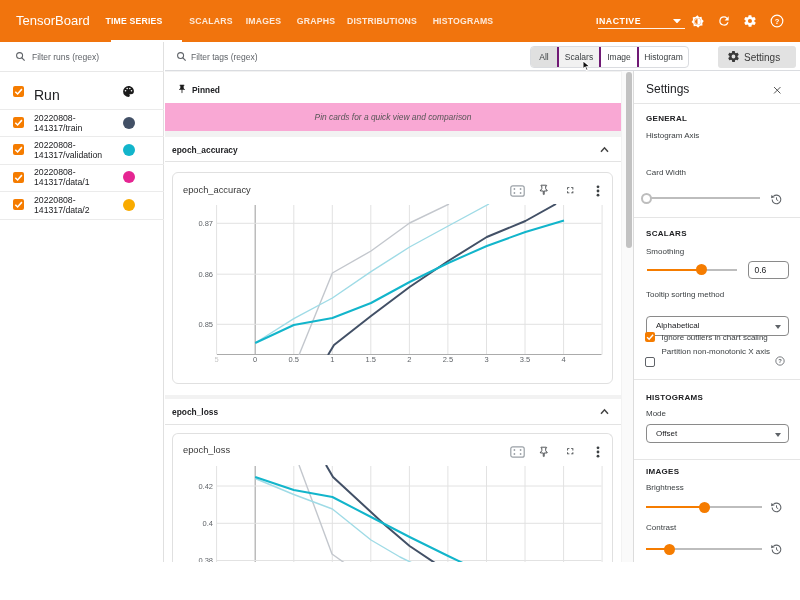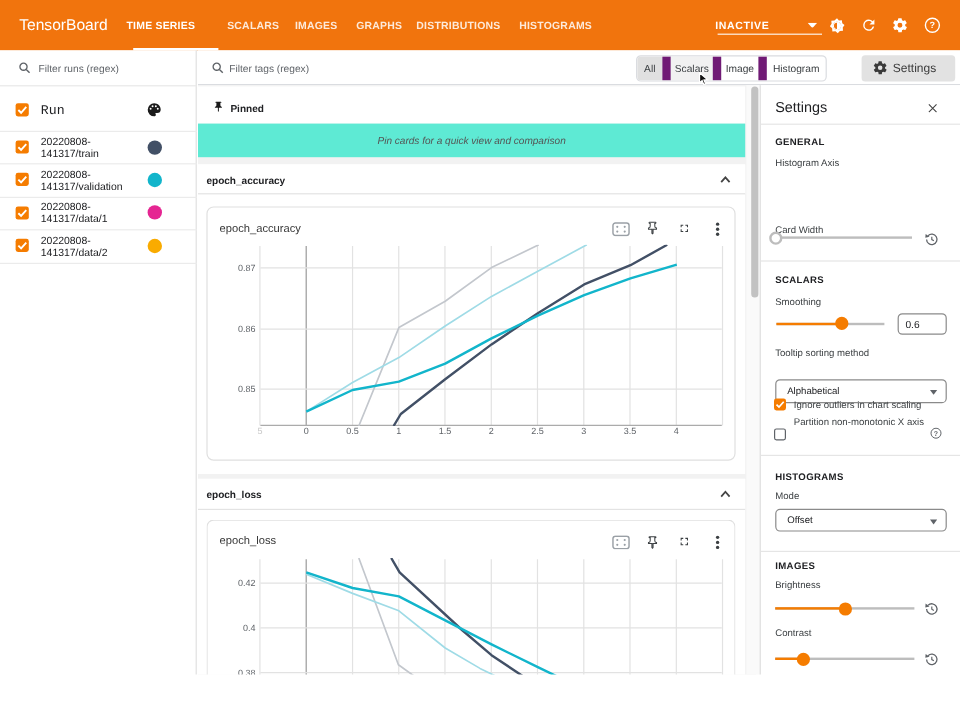--- a/index.html
+++ b/index.html
@@ -19,28 +19,28 @@
 #sidebar .searchrow { position:absolute; left:0; top:0; width:164px; height:30px; border-bottom:1px solid #e8e8e8; }
 .placeholder { color:#5f6368; font-size:8.5px; }
 .divider { position:absolute; background:#ebebeb; height:1px; }
 .cb { position:absolute; width:11px; height:11px; background:#f57c00; border-radius:2px; }
 .cb svg { position:absolute; left:0; top:0; width:100%; height:100%; }
 .cb-off { position:absolute; width:11px; height:11px; border:1.6px solid #5f6368; border-radius:2px; background:#fff; }
 .runtxt { position:absolute; left:34px; font-size:8.7px; line-height:10px; color:#202124; }
 .dot { position:absolute; width:12px; height:12px; border-radius:50%; }
 #toolbar { position:absolute; left:165px; top:42px; width:635px; height:29px; background:#fff; border-bottom:1px solid #dadce0; }
 #togglegrp { position:absolute; left:530px; top:46px; height:22px; display:flex; border:1px solid #dadce0; border-radius:4px; overflow:hidden; background:#fff; }
-#togglegrp .tg { font-size:8.5px; color:#3c4043; line-height:20px; text-align:center; border-right:7px solid #701a75; }
+#togglegrp .tg { font-size:8.5px; color:#3c4043; line-height:20px; text-align:center; border-right:2px solid #701a75; }
 #togglegrp .tg:last-child { border-right:none; }
 #togglegrp .tg.sel { background:#e0e0e0; }
 #settingsbtn { position:absolute; left:718px; top:46px; width:78px; height:22px; background:#e2e2e2; border-radius:3px; }
 #main { position:absolute; left:165px; top:71px; width:465px; height:529px; background:#f2f2f2; }
 .whitebar { position:absolute; left:165px; background:#fff; }
 .sechdr { font-size:8.4px; font-weight:700; color:#202124; }
-#notice { position:absolute; left:165px; top:103px; width:456px; height:28px; background:#5eead4; color:#555; font-size:8.4px; font-style:italic; text-align:center; line-height:28px; }
+#notice { position:absolute; left:165px; top:103px; width:456px; height:28px; background:#f9a8d4; color:#555; font-size:8.4px; font-style:italic; text-align:center; line-height:28px; }
 .card { position:absolute; left:172px; width:441px; background:#fff; border:1px solid #e0e0e0; border-radius:6px; }
 .cardtitle { position:absolute; font-size:9.3px; color:#373737; }
 #panel { position:absolute; left:633px; top:71px; width:167px; height:529px; background:#fff; border-left:1px solid #dcdcdc; }
 .p-sec { position:absolute; left:646px; font-size:8px; font-weight:700; color:#202124; letter-spacing:.3px; }
 .p-lab { position:absolute; left:646px; font-size:8px; color:#3c4043; white-space:nowrap; }
 .p-div { position:absolute; left:634px; width:166px; height:1px; background:#e5e5e5; }
 .dd { position:absolute; left:646px; width:143px; height:19.5px; border:1px solid #8a8a8a; border-radius:4px; background:#fff; font-size:8px; color:#202124; line-height:18px; padding-left:9px; }
 .dd:after { content:""; position:absolute; right:7px; top:8px; border-left:3.5px solid transparent; border-right:3.5px solid transparent; border-top:4px solid #5f6368; }
 .track { position:absolute; height:2px; background:#bdbdbd; }
 .track-on { position:absolute; height:2.5px; background:#f57c00; }
@@ -89,21 +89,21 @@
 <svg class="abs" style="left:15px;top:51px;" width="11" height="11" viewBox="0 0 24 24">
       <circle cx="10" cy="10" r="6.5" fill="none" stroke="#5f6368" stroke-width="2.4"></circle>
       <line x1="15" y1="15" x2="21" y2="21" stroke="#5f6368" stroke-width="2.6"></line>
     </svg>
 <div class="abs placeholder" style="left:32px;top:52px;">Filter runs (regex)</div>
 <div class="cb" style="left:13px;top:85.5px;">
       <svg viewBox="0 0 12 12">
         <polyline points="2.5,6.2 5,8.7 9.7,3.4" fill="none" stroke="#fff" stroke-width="1.7"></polyline>
       </svg>
     </div>
-<div class="abs" style="left:34px;top:86.5px;font-size:11px;color:#202124;font-family:Liberation Mono, monospace;">Run</div>
+<div class="abs" style="left:34px;top:86.5px;font-size:14px;color:#202124;">Run</div>
 <svg class="abs" style="left:122px;top:85px;" width="13" height="13" viewBox="0 0 24 24">
       <path fill="#1b1b1b" d="M12 2A10 10 0 0 0 12 22c1.38 0 2.5-1.12 2.5-2.5 0-.61-.23-1.2-.64-1.67a.53.53 0 0 1 .4-.83H16.5A5.5 5.5 0 0 0 22 11.5C22 6.25 17.52 2 12 2zm-5.5 10a1.5 1.5 0 1 1 0-3 1.5 1.5 0 0 1 0 3zm3-4A1.5 1.5 0 1 1 9.5 5a1.5 1.5 0 0 1 0 3zm5 0a1.5 1.5 0 1 1 0-3 1.5 1.5 0 0 1 0 3zm3 4a1.5 1.5 0 1 1 0-3 1.5 1.5 0 0 1 0 3z"></path>
     </svg>
 <div class="divider" style="left:0;top:109px;width:164px;"></div>
 <div class="cb" style="left:13px;top:117.0px;">
       <svg viewBox="0 0 12 12">
         <polyline points="2.5,6.2 5,8.7 9.7,3.4" fill="none" stroke="#fff" stroke-width="1.7"></polyline>
       </svg>
     </div>
 <div class="runtxt" style="top:112.5px;">20220808-<br>141317/train</div>
@@ -219,21 +219,21 @@
     <div id="sbar"></div>
 
 <div id="panel"></div>
 <div class="abs" style="left:646px;top:81.5px;font-size:12px;color:#202124;">Settings</div>
 <svg class="abs" style="left:772.5px;top:85.5px;" width="8.5" height="8.5" viewBox="0 0 12 12">
       <path d="M1.5,1.5 L10.5,10.5 M10.5,1.5 L1.5,10.5" stroke="#444" stroke-width="1.3"></path>
     </svg>
 <div class="p-div" style="top:103px;"></div>
 <div class="p-sec" style="top:113.5px;">GENERAL</div>
 <div class="p-lab" style="top:131px;">Histogram Axis</div>
-<div class="p-lab" style="top:187px;">Card Width</div>
+<div class="p-lab" style="top:168px;">Card Width</div>
 <div class="track" style="left:646.5px;top:197.3px;width:113.5px;"></div>
 <div class="thumb-hollow" style="left:640.8px;top:192.6px;"></div>
 <svg class="abs" style="left:770px;top:192.5px;" width="13" height="13" viewBox="0 0 24 24">
       <path fill="none" stroke="#5f6368" stroke-width="2" d="M6.3 6.3 A 8 8 0 1 1 4 12"></path>
       <path fill="#5f6368" d="M2.5 3.5 L8.5 8 L2 9.5 Z"></path>
       <path fill="none" stroke="#5f6368" stroke-width="1.8" d="M12 8 L12 12.3 L15.2 14.2"></path>
     </svg>
 <div class="p-div" style="top:217px;"></div>
 <div class="p-sec" style="top:229px;">SCALARS</div>
 <div class="p-lab" style="top:247px;">Smoothing</div>

